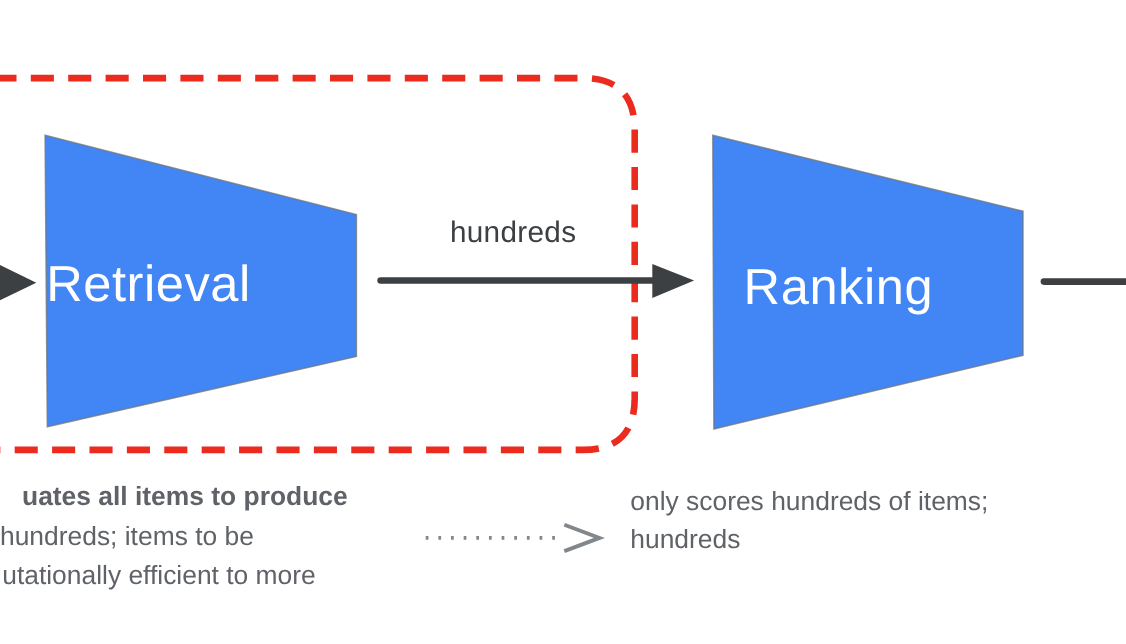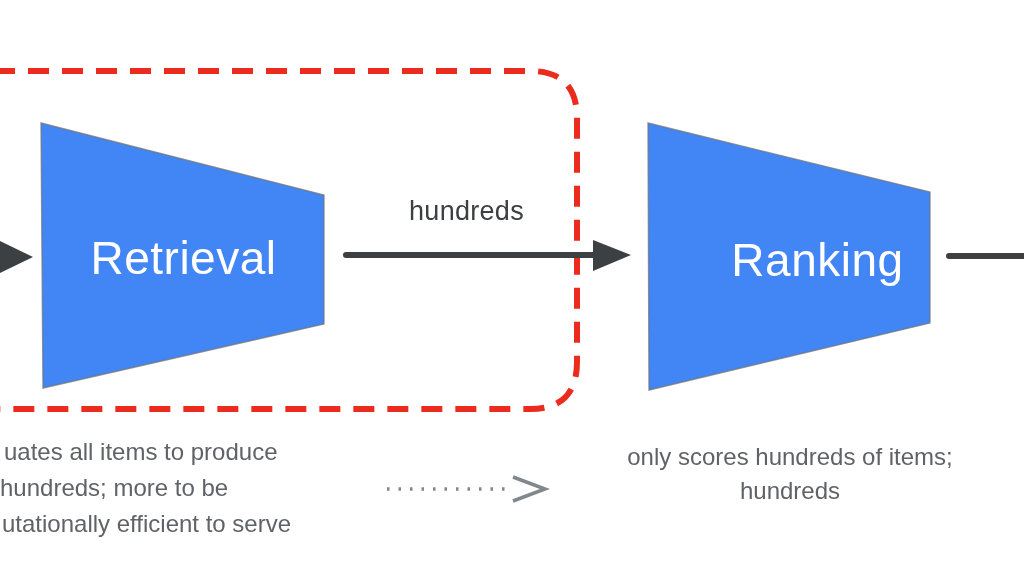--- a/index.html
+++ b/index.html
@@ -22,34 +22,34 @@
     stroke: var(--boundary_red, #EC2B1F);
     stroke-width: 6;
     stroke-dasharray: 21 13;
   }
   .arrow-shaft { stroke: var(--arrow, #3c4043); stroke-width: 6; stroke-linecap: round; }
   .arrow-head  { fill: var(--arrow, #3c4043); }
   .dotted-shaft { stroke: var(--dotted_gray, #82878c); stroke-width: 3.5; stroke-dasharray: 2.5 9; }
   .chevron { fill: none; stroke: var(--dotted_gray, #82878c); stroke-width: 3.5; stroke-linejoin: miter; }
 
   .stage-label {
-    position: absolute; width: 283px; text-align: center;
+    position: absolute; width: 283px; text-align: left;
     font-size: 46px; line-height: 52px; color: var(--label_white, #ffffff);
     letter-spacing: 0.5px; white-space: nowrap;
   }
   .flow-label {
     position: absolute; left: 409px; top: 196px;
     font-size: 27px; font-weight: normal; color: var(--arrow, #3c4043);
     letter-spacing: 0.3px; white-space: nowrap;
   }
   .caption { color: var(--caption_gray, #5f6368); font-size: 24px; }
   .caption-line { position: absolute; white-space: nowrap; }
   .caption-right {
     position: absolute; left: 573px; top: 440px; width: 434px;
-    text-align: center; line-height: 33.5px;
+    text-align: left; line-height: 33.5px;
   }
   .caption-right div { white-space: nowrap; }
 </style>
 </head>
 <body>
 
 <div class="canvas">
 
   <svg width="1024" height="585" viewBox="0 0 1024 585">
 
@@ -79,23 +79,23 @@
     </g>
   </svg>
 
   <div class="stage-label" style="left:42px; top:232px;">Retrieval</div>
 
   <div class="stage-label" style="left:676px; top:234px;">Ranking</div>
 
   <div class="flow-label">hundreds</div>
 
   <div>
-    <div class="caption caption-line" style="left:4px; top:438px;">uates all items to produce</div>
-    <div class="caption caption-line" style="left:0px; top:474px;">hundreds; more to be</div>
-    <div class="caption caption-line" style="left:2px; top:510px;">utationally efficient to serve</div>
+    <div class="caption caption-line" style="left:20px; top:438px;font-weight:bold;">uates all items to produce</div>
+    <div class="caption caption-line" style="left:0px; top:474px;">hundreds; items to be</div>
+    <div class="caption caption-line" style="left:2px; top:510px;">utationally efficient to more</div>
   </div>
 
   <div class="caption caption-right">
     <div>only scores hundreds of items;</div>
     <div>hundreds</div>
   </div>
 
 </div>
 
 </body></html>

